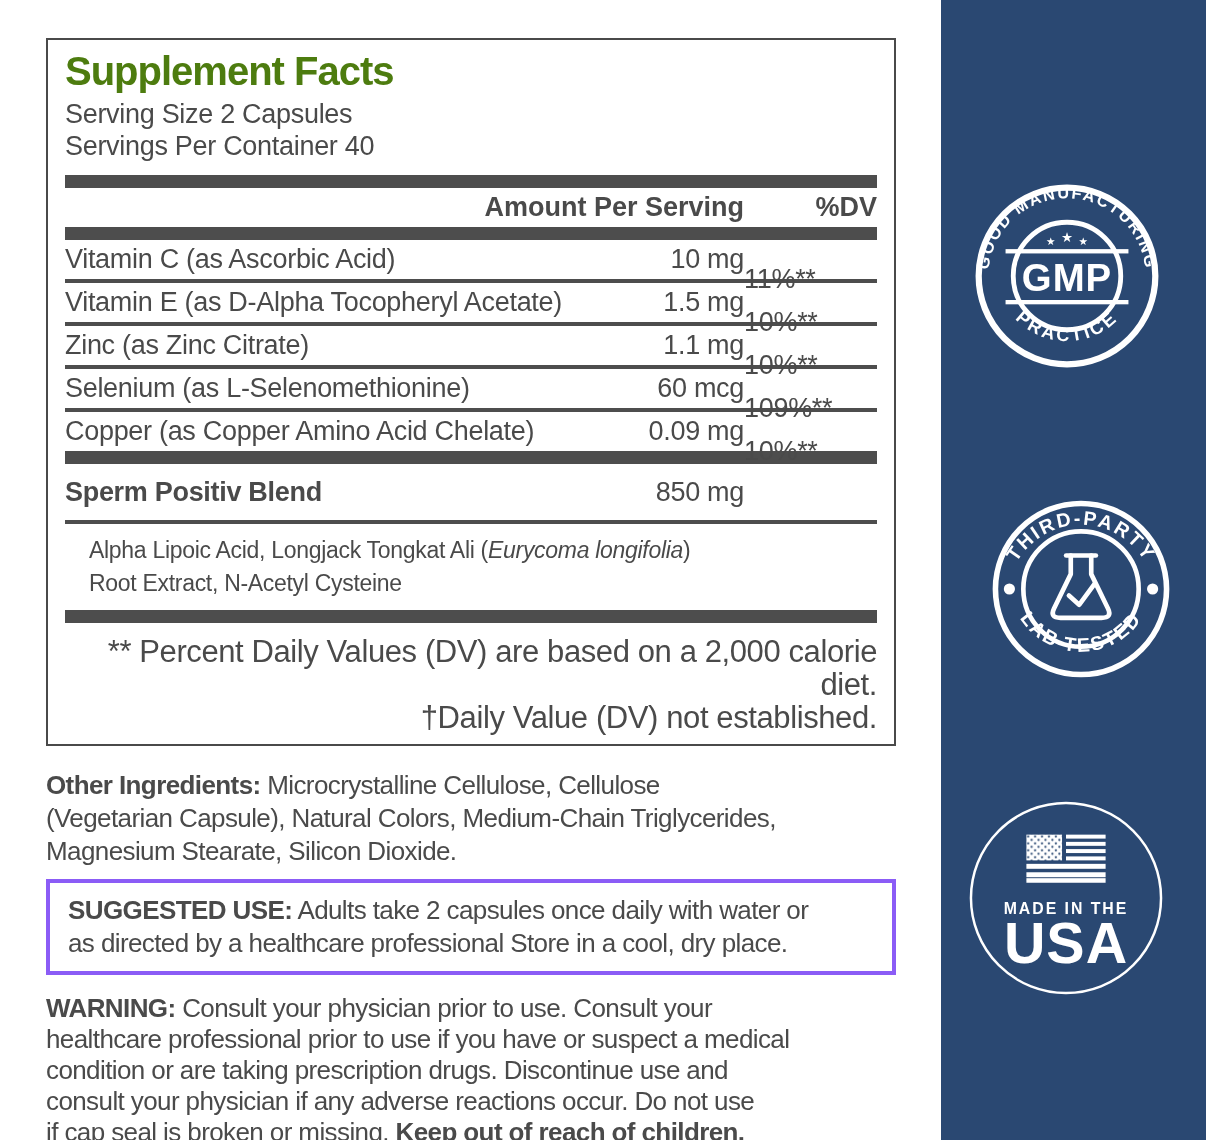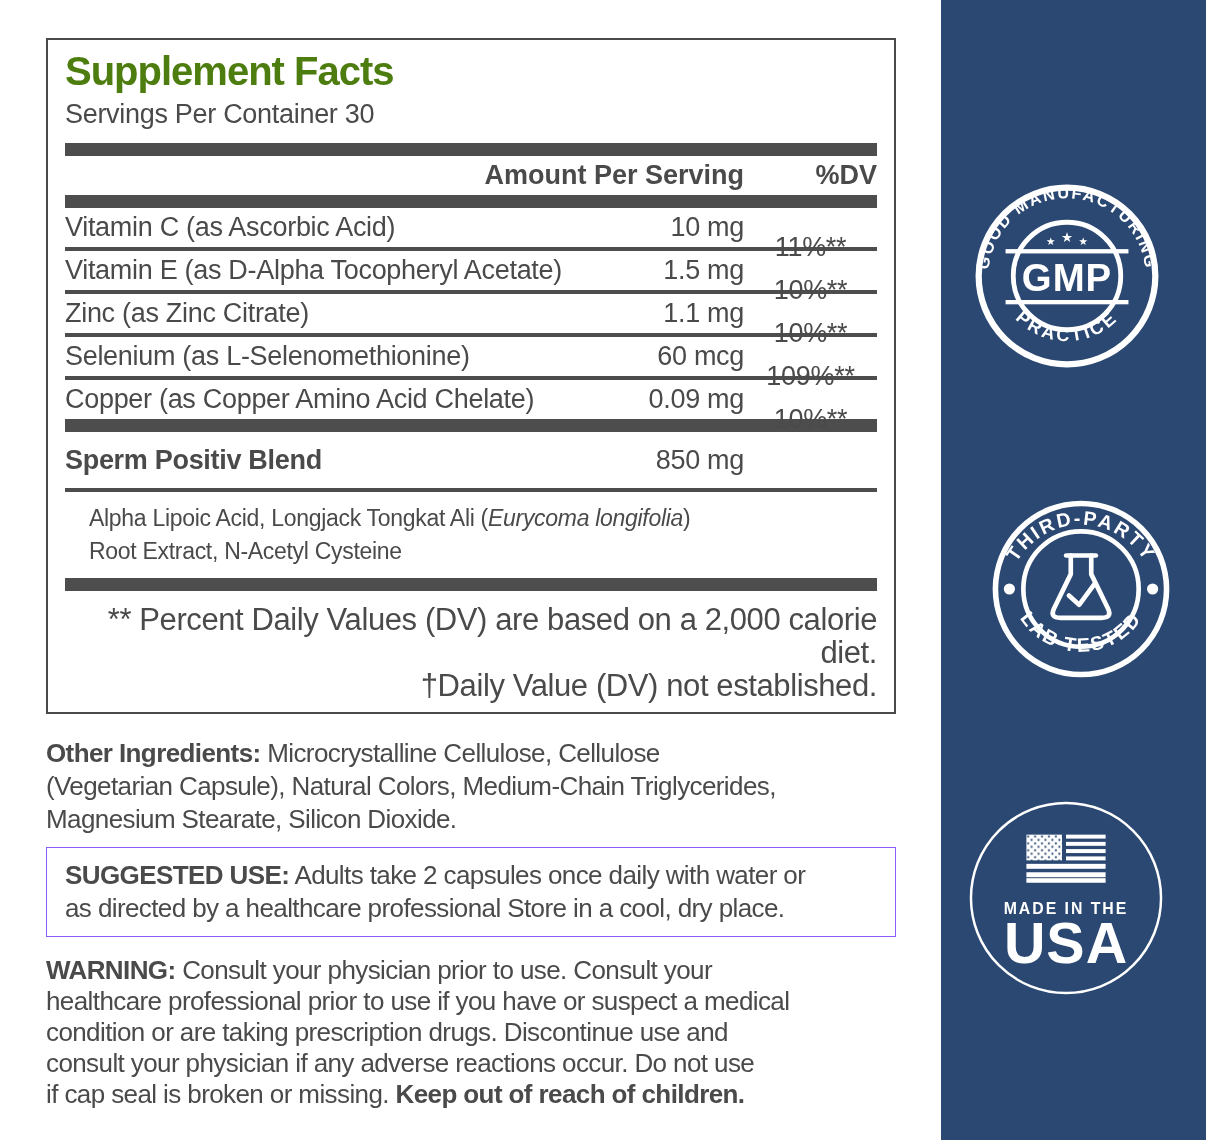--- a/index.html
+++ b/index.html
@@ -15,44 +15,45 @@
   .serving-line{font-size:27px;line-height:32px;letter-spacing:-0.3px;}
   .bar{height:13px;background:#4d4d4d;}
   .bar.first{margin-top:13px;}
   .thin{height:4px;background:#4d4d4d;}
   .head-row{display:flex;align-items:center;height:39px;font-weight:bold;font-size:27px;}
   .head-amt{margin-left:auto;white-space:nowrap;}
   .head-dv{width:133px;text-align:right;white-space:nowrap;}
   .n-row{display:flex;align-items:center;height:39px;font-size:27px;letter-spacing:-0.3px;}
   .c-name{flex:1;white-space:nowrap;}
   .c-amt{width:168px;text-align:right;white-space:nowrap;}
-  .c-dv{width:133px;text-align:center;white-space:nowrap;margin-top:40px;}
+  .c-dv{width:133px;text-align:left;white-space:nowrap;margin-top:40px;}
   .blend-row{height:56px;}
   .blend-name{font-weight:bold;}
   .blend-ing{padding:10px 0 10px 24px;font-size:23px;line-height:33px;letter-spacing:-0.3px;}
   .footnotes{padding-top:12px;font-size:31px;line-height:33px;letter-spacing:-0.4px;text-align:right;}
   .para{font-size:26px;line-height:33px;letter-spacing:-0.6px;white-space:nowrap;}
   .other{margin-top:23px;}
-  .sug-box{margin-top:11px;border:1px solid #8b5cf6;padding:11px 18px;}
+  .sug-box{margin-top:11px;border:4px solid #8b5cf6;padding:11px 18px;}
   .warn{margin-top:18px;line-height:31px;}
   b{font-weight:bold;}
   .it{font-style:italic;}
   
   .sidebar{position:absolute;left:941px;top:0;width:265px;height:1140px;background:#2a4872;}
   .badge{position:absolute;}
   .badge svg{display:block;}
 </style>
 </head>
 <body>
 
 <div class="main">
 
   <div class="sf-box">
     <div class="sf-title">Supplement Facts</div>
-    <div class="serving-line">Servings Per Container 30</div>
+    <div class="serving-line">Serving Size 2 Capsules</div>
+    <div class="serving-line">Servings Per Container 40</div>
 
     <div class="bar first"></div>
 
     <div class="head-row">
       <span class="head-amt">Amount Per Serving</span>
       <span class="head-dv">%DV</span>
     </div>
 
     <div class="bar"></div>
 

